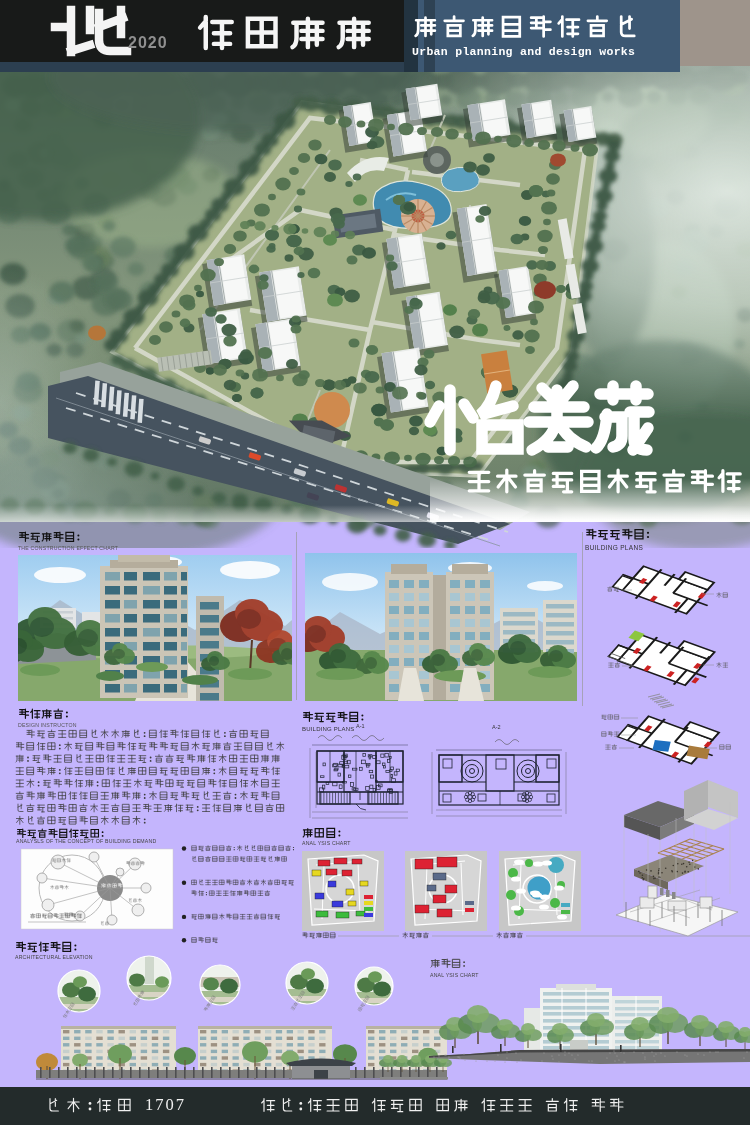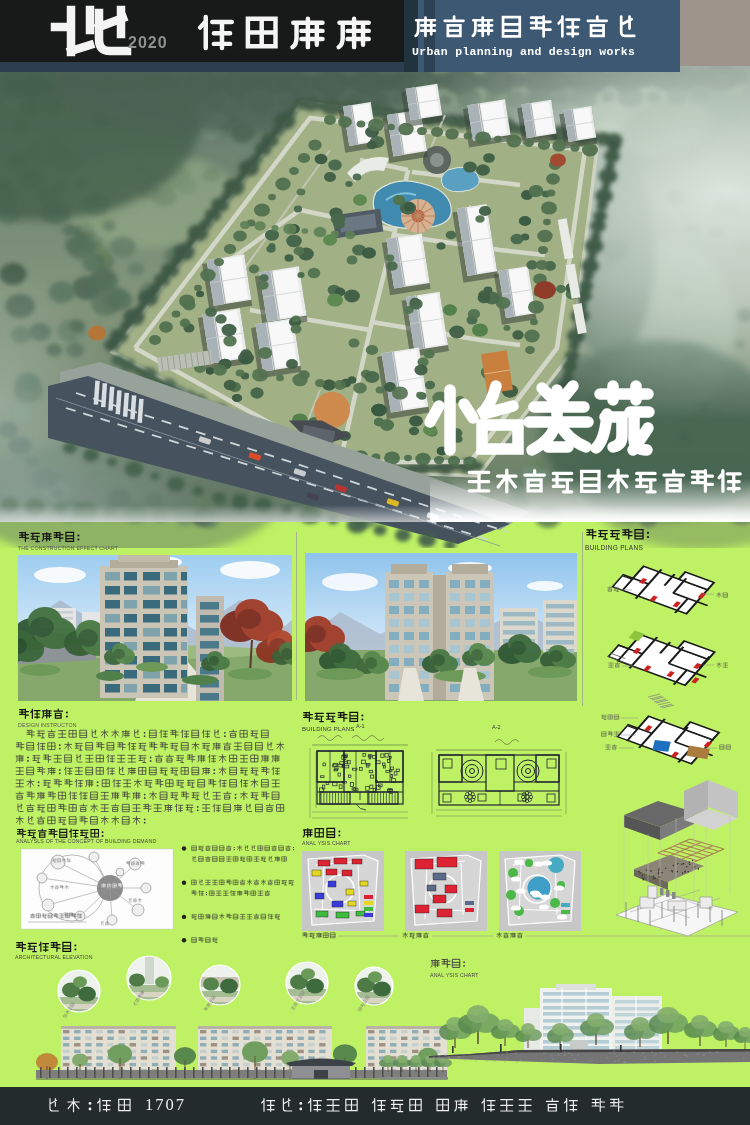--- a/index.html
+++ b/index.html
@@ -1,15 +1,15 @@
 <!DOCTYPE html>
 <html><head><meta charset="utf-8">
 <style>
 html,body{margin:0;padding:0;background:#fff;}
-#poster{position:relative;width:750px;height:1125px;background:#bef264;overflow:hidden;font-family:"Liberation Sans",sans-serif;}
+#poster{position:relative;width:750px;height:1125px;background:#c4b5fd;overflow:hidden;font-family:"Liberation Sans",sans-serif;}
 </style></head>
 <body>
 <div id="poster">
 <svg width="750" height="1125" viewBox="0 0 750 1125" xmlns="http://www.w3.org/2000/svg">
 
 <defs>
 <symbol id="k0" viewBox="0 0 96 96" overflow="visible">
           <path d="M16 12 H80 V86 H16 Z M16 40 H80 M16 64 H80" fill="none"></path>
         </symbol>
 <symbol id="k1" viewBox="0 0 96 96" overflow="visible">

